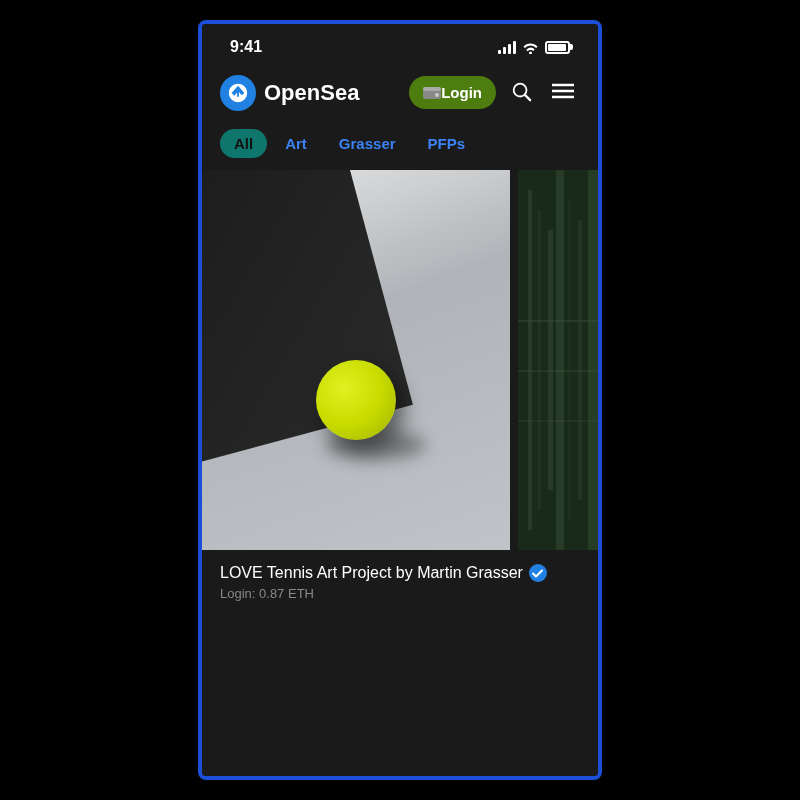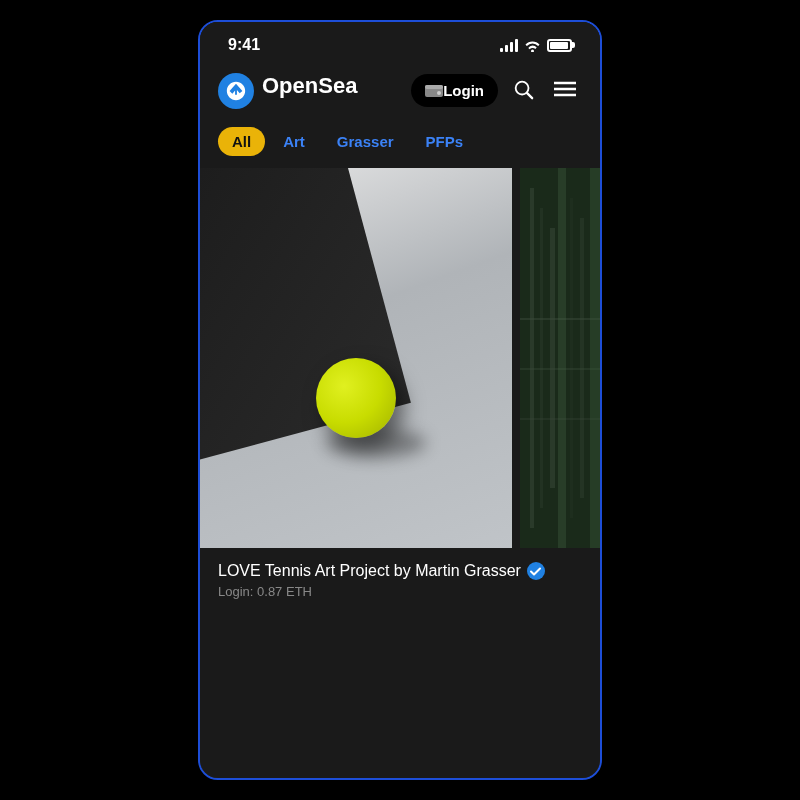--- a/index.html
+++ b/index.html
@@ -11,22 +11,22 @@
       display: flex;
       align-items: center;
       justify-content: center;
       overflow: hidden;
     }
 
     .phone-outer {
       width: 404px;
       height: 760px;
       background: #1a1a1a;
-      border-radius: 20px;
-      border: 2px solid #1d4ed8;
+      border-radius: 8px;
+      border: 4px solid #1d4ed8;
       position: relative;
       overflow: hidden;
       box-shadow: 0 0 60px rgba(0,0,0,0.9), inset 0 0 0 1px #444;
     }
 
     
     .status-bar {
       display: flex;
       justify-content: space-between;
       align-items: center;
@@ -94,21 +94,21 @@
     .header {
       display: flex;
       align-items: center;
       padding: 10px 18px;
       background: #1a1a1a;
       gap: 8px;
     }
 
     .logo-container {
       display: flex;
-      align-items: flex-start;
+      align-items: center;
       gap: 8px;
       flex: 1;
     }
 
     .logo-circle {
       width: 36px;
       height: 36px;
       border-radius: 50%;
       background: #2081e2;
       display: flex;
@@ -121,21 +121,21 @@
       font-family: -apple-system, BlinkMacSystemFont, 'SF Pro Display', sans-serif;
       font-size: 22px;
       font-weight: 700;
       color: #fff;
     }
 
     .login-btn {
       display: flex;
       align-items: center;
       gap: 0;
-      background: #000000;
+      background: #4d7c0f;
       border: none;
       border-radius: 20px;
       padding: 8px 14px;
       cursor: pointer;
       justify-content: space-between;
     }
 
     .login-btn-text {
       font-family: -apple-system, BlinkMacSystemFont, 'SF Pro Display', sans-serif;
       font-size: 15px;
@@ -176,21 +176,21 @@
       color: #3b82f6;
       padding: 6px 14px;
       border-radius: 20px;
       cursor: pointer;
       white-space: nowrap;
       border: none;
       background: none;
     }
 
     .tab.active {
-      background: #eab308;
+      background: #0f766e;
       color: #111;
     }
 
     
     .content-area {
       position: relative;
       flex: 1;
       overflow: hidden;
     }
 

